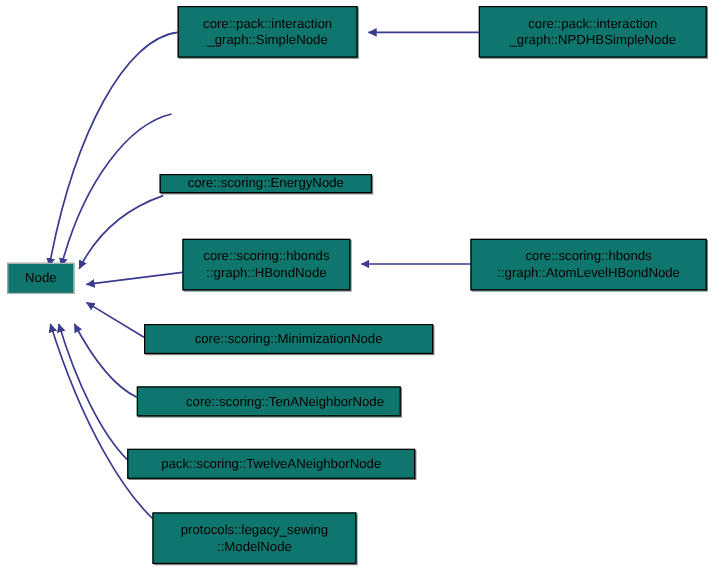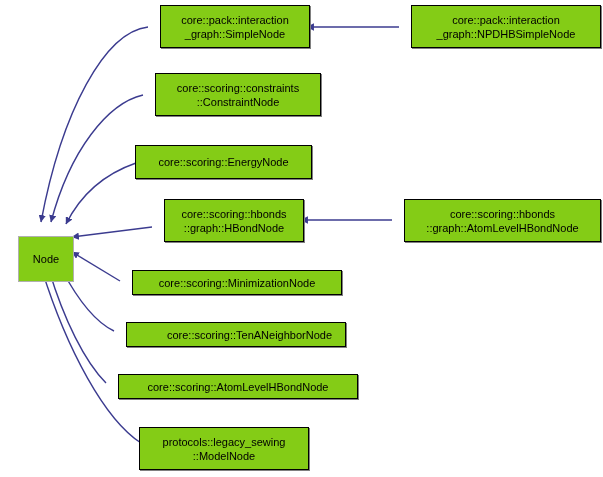--- a/index.html
+++ b/index.html
@@ -18,29 +18,28 @@
   #edge-layer {
     position: absolute;
     left: 0;
     top: 0;
     width: 603px;
     height: 477px;
   }
   .node-box {
     position: absolute;
     box-sizing: border-box;
-    background: #84cc16;
+    background: #0f766e;
     border: 1px solid #000000;
     box-shadow: 1px 1px 0 0 #808080;
     display: flex;
     align-items: center;
     justify-content: center;
     text-align: center;
     z-index: 5;
-    margin-left: 12px;
   }
   .node-box.root {
     border: 1px solid #b0b0b0;
     box-shadow: none;
   }
   .node-label {
     font-family: "Liberation Sans", sans-serif;
     font-size: 11px;
     line-height: 14px;
     color: #000000;
@@ -78,63 +77,59 @@
       <path d="M 106 383 C 85 362 64 320 49 270" marker-end="url(#arrow-left)"></path>
 
       <path d="M 141 443 C 105 420 67 350 42 270" marker-end="url(#arrow-left)"></path>
 
       <path d="M 399 27 L 307 27" marker-end="url(#arrow-left)"></path>
 
       <path d="M 392 220 L 301 220" marker-end="url(#arrow-left)"></path>
     </g>
   </svg>
 
-  <div class="node-box root" style="left:6px; top:236px; width:56px; height:46px;">
+  <div class="node-box root" style="left:6px; top:219px; width:56px; height:26px;">
     <span class="node-label">Node</span>
   </div>
 
   <div class="node-box" style="left:148px; top:5px; width:150px; height:43px;">
     <span class="node-label">core::pack::interaction
 _graph::SimpleNode</span>
   </div>
 
   <div class="node-box" style="left:399px; top:5px; width:190px; height:43px;">
     <span class="node-label">core::pack::interaction
 _graph::NPDHBSimpleNode</span>
   </div>
 
-  <div class="node-box" style="left:143px; top:73px; width:166px; height:43px;">
-    <span class="node-label">core::scoring::constraints
-::ConstraintNode</span>
-  </div>
 
-  <div class="node-box" style="left:123px; top:145px; width:177px; height:34px;">
+  <div class="node-box" style="left:133px; top:145px; width:177px; height:16px;align-items:flex-end;">
     <span class="node-label">core::scoring::EnergyNode</span>
   </div>
 
   <div class="node-box" style="left:152px; top:199px; width:140px; height:43px;">
     <span class="node-label">core::scoring::hbonds
 ::graph::HBondNode</span>
   </div>
 
   <div class="node-box" style="left:392px; top:199px; width:197px; height:43px;">
     <span class="node-label">core::scoring::hbonds
 ::graph::AtomLevelHBondNode</span>
   </div>
 
-  <div class="node-box" style="left:120px; top:270px; width:210px; height:25px;">
+  <div class="node-box" style="left:120px; top:270px; width:241px; height:25px;">
     <span class="node-label">core::scoring::MinimizationNode</span>
   </div>
 
   <div class="node-box" style="left:114px; top:322px; width:220px; height:25px;padding-left:27px;">
     <span class="node-label">core::scoring::TenANeighborNode</span>
   </div>
 
   <div class="node-box" style="left:106px; top:374px; width:240px; height:25px;">
-    <span class="node-label">core::scoring::AtomLevelHBondNode</span>
+    <span class="node-label">pack::scoring::TwelveANeighborNode</span>
   </div>
 
   <div class="node-box" style="left:127px; top:427px; width:170px; height:43px;">
     <span class="node-label">protocols::legacy_sewing
 ::ModelNode</span>
   </div>
 
 </div>
 
 </body></html>

